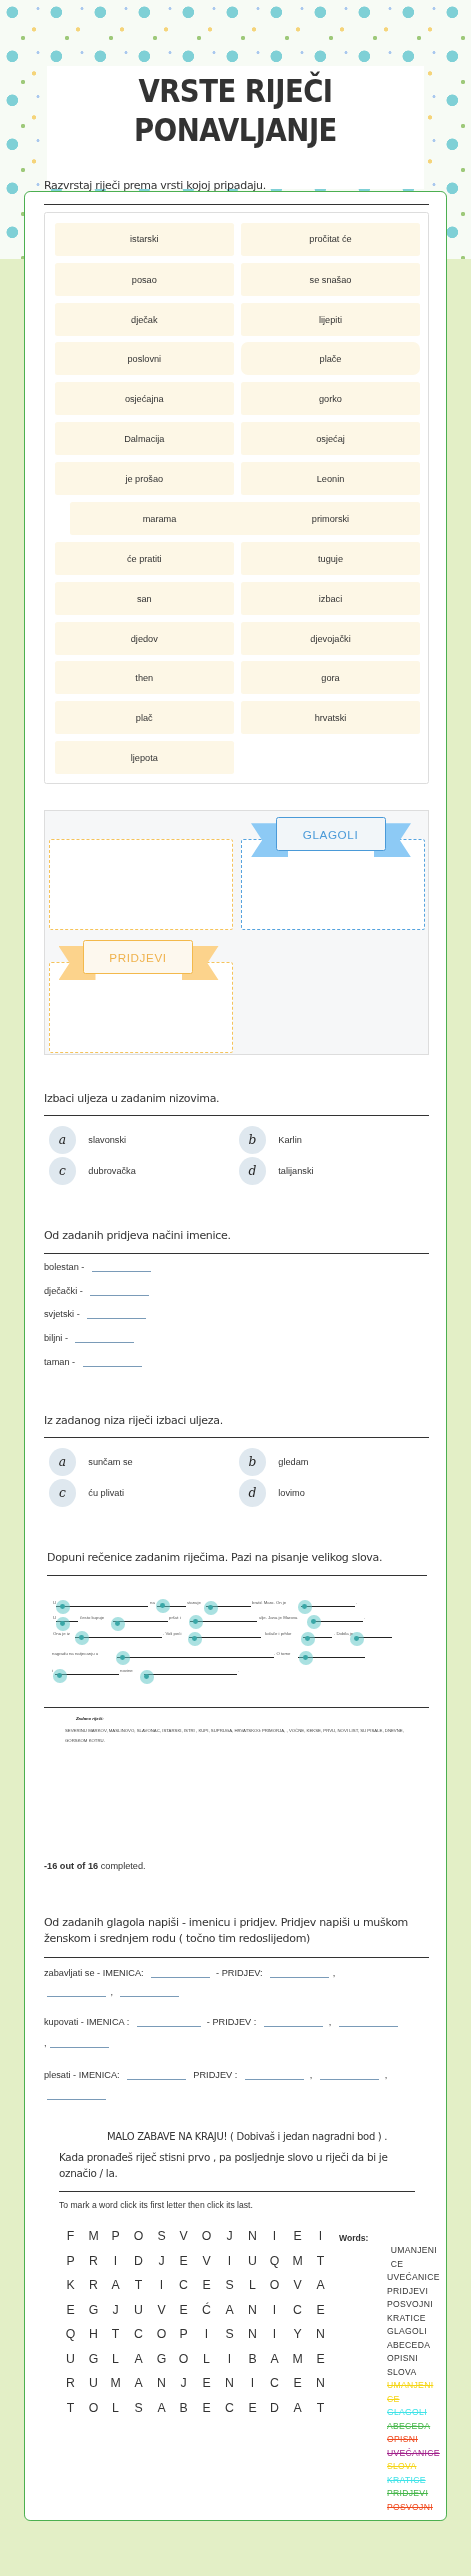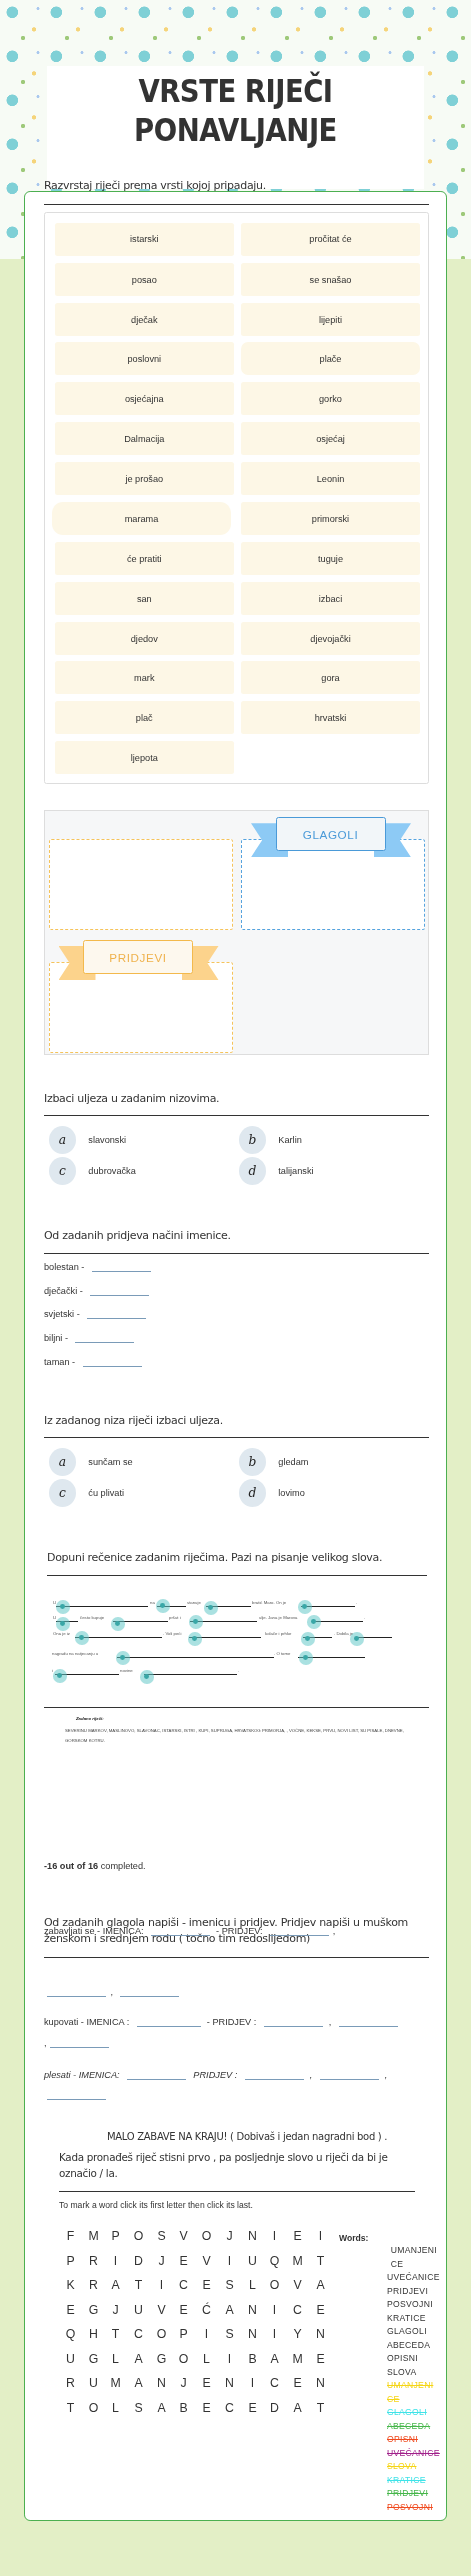--- a/index.html
+++ b/index.html
@@ -151,29 +151,29 @@
     <div class="chip" style="left: 9.8px; top: 90px;">dječak</div>
     <div class="chip" style="left: 196px; top: 90px;">lijepiti</div>
     <div class="chip" style="left: 9.8px; top: 129px;">poslovni</div>
     <div class="chip" style="left: 196px; top: 129px; border-radius: 7px;">plače</div>
     <div class="chip" style="left: 9.8px; top: 169px;">osjećajna</div>
     <div class="chip" style="left: 196px; top: 169px;">gorko</div>
     <div class="chip" style="left: 9.8px; top: 209px;">Dalmacija</div>
     <div class="chip" style="left: 196px; top: 209px;">osjećaj</div>
     <div class="chip" style="left: 9.8px; top: 249px;">je prošao</div>
     <div class="chip" style="left: 196px; top: 249px;">Leonin</div>
-    <div class="chip" style="left: 7px; top: 289px; border-radius: 11px;">marama</div>
+    <div class="chip" style="left: 25px; top: 289px;">marama</div>
     <div class="chip" style="left: 196px; top: 289px;">primorski</div>
     <div class="chip" style="left: 9.8px; top: 329px;">će pratiti</div>
     <div class="chip" style="left: 196px; top: 329px;">tuguje</div>
     <div class="chip" style="left: 9.8px; top: 369px;">san</div>
     <div class="chip" style="left: 196px; top: 369px;">izbaci</div>
     <div class="chip" style="left: 9.8px; top: 409px;">djedov</div>
     <div class="chip" style="left: 196px; top: 409px;">djevojački</div>
-    <div class="chip" style="left: 9.8px; top: 448px;">mark</div>
+    <div class="chip" style="left: 9.8px; top: 448px;">then</div>
     <div class="chip" style="left: 196px; top: 448px;">gora</div>
     <div class="chip" style="left: 9.8px; top: 488px;">plač</div>
     <div class="chip" style="left: 196px; top: 488px;">hrvatski</div>
     <div class="chip" style="left: 9.8px; top: 528px;">ljepota</div>
   </div>
 
 <div class="cat-area">
   <div class="drop-zone" style="left:3.7px; top:28px;"></div>
   <div class="drop-zone blue" style="left:196px; top:28px;"></div>
   <div class="ribbon blue" style="left:206px; top:6.1px;">
@@ -317,21 +317,21 @@
 <div class="given-words-label">Zadane riječi:</div>
 <div class="given-words">SEVERINU    MARKOV,  MASLINOVO, SLAVONAC,   ISTARSKI,  ISTRI , KUPI, SUPRUGA, HRVATSKOG PRIMORJA, , VOĆNE, KEKSE, PRVU, NOVI LIST, SU PISALE, DNEVNE, GORSKOM KOTRU.</div>
 
 <div class="progress">
   <b>-16 out of 16</b><span> completed.</span>
 </div>
 
 <div class="section-heading" style="top:1915px; line-height:16px;">Od zadanih glagola napiši - imenicu i pridjev. Pridjev napiši u muškom ženskom i srednjem rodu ( točno tim redoslijedom)</div>
 <div class="hr" style="top:1957px;"></div>
 
-<div class="fill-row" style="top:1922px;">
+<div class="fill-row" style="top:1964px;">
   <span>zabavljati se - IMENICA:</span>
   <span class="blank"></span>
   <span style="margin-left:6.1px;">- PRIDJEV:</span>
   <span class="blank"></span>
   <span style="margin-left:3.7px;">,</span>
 </div>
 <div class="fill-row" style="top:1983px;">
   <span class="blank" style="margin-left:2.5px;"></span>
   <span style="margin-left:4.9px;">,</span>
   <span class="blank"></span>
@@ -341,21 +341,21 @@
   <span class="blank" style="width:64px;"></span>
   <span style="margin-left:6.1px;">- PRIDJEV :</span>
   <span class="blank"></span>
   <span style="margin-left:6.1px;">,</span>
   <span class="blank"></span>
 </div>
 <div class="fill-row" style="top:2034px;">
   <span>,</span>
   <span class="blank" style="margin-left:3.7px;"></span>
 </div>
-<div class="fill-row" style="top:2066px;font-style:italic;">
+<div class="fill-row" style="top:2066px;">
   <span>plesati - IMENICA:</span>
   <span class="blank"></span>
   <span style="margin-left:7.4px;">PRIDJEV :</span>
   <span class="blank"></span>
   <span style="margin-left:6.1px;">,</span>
   <span class="blank"></span>
   <span style="margin-left:6.1px;">,</span>
 </div>
 <div class="fill-row" style="top:2086px;">
   <span class="blank" style="margin-left:2.5px;"></span>

